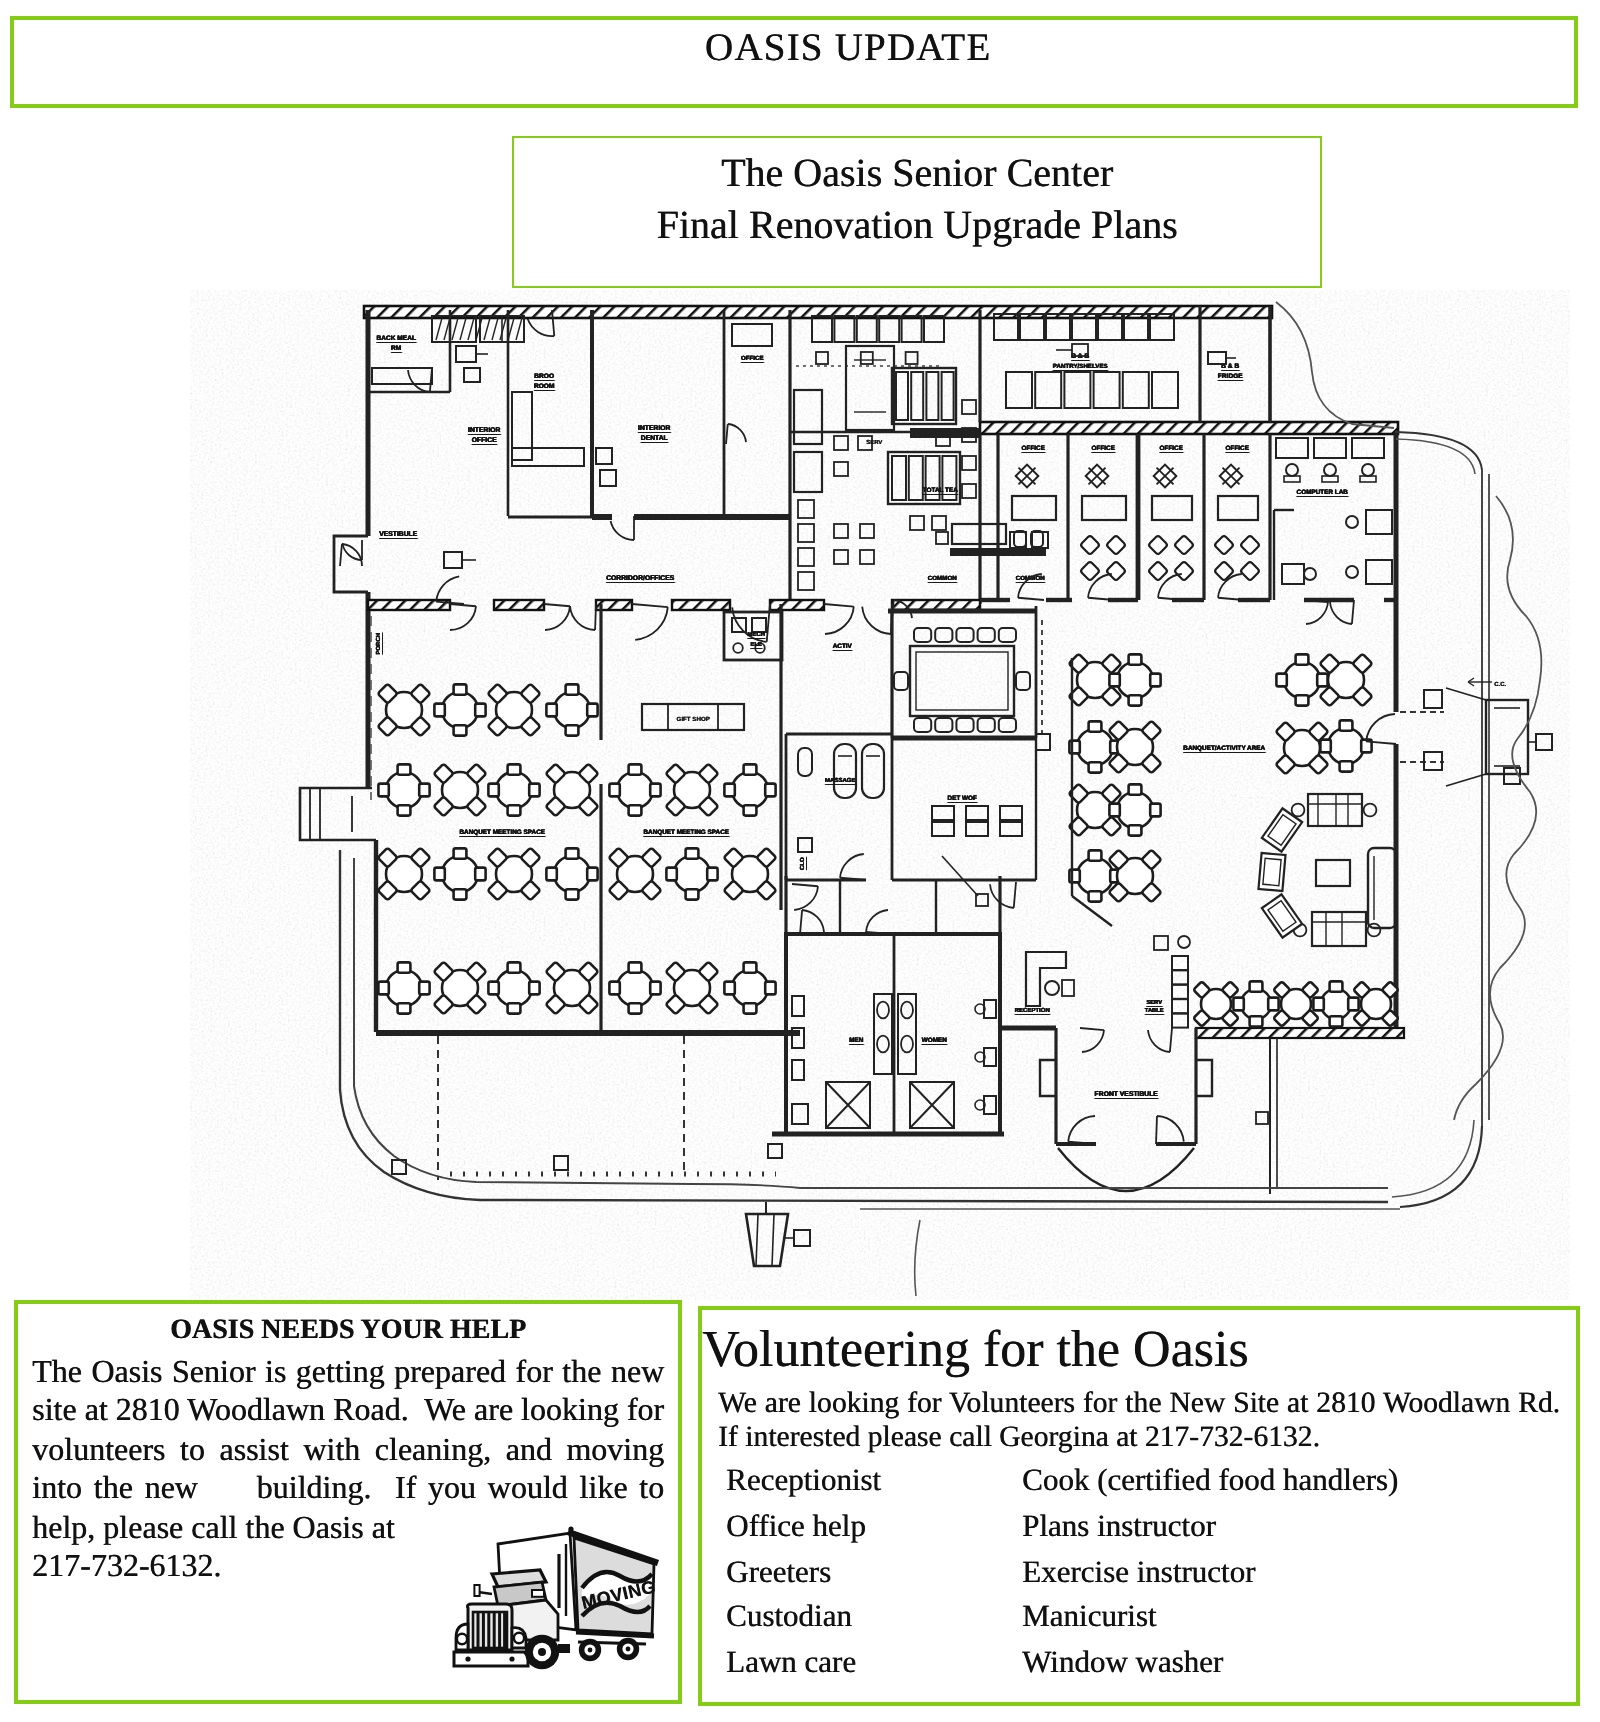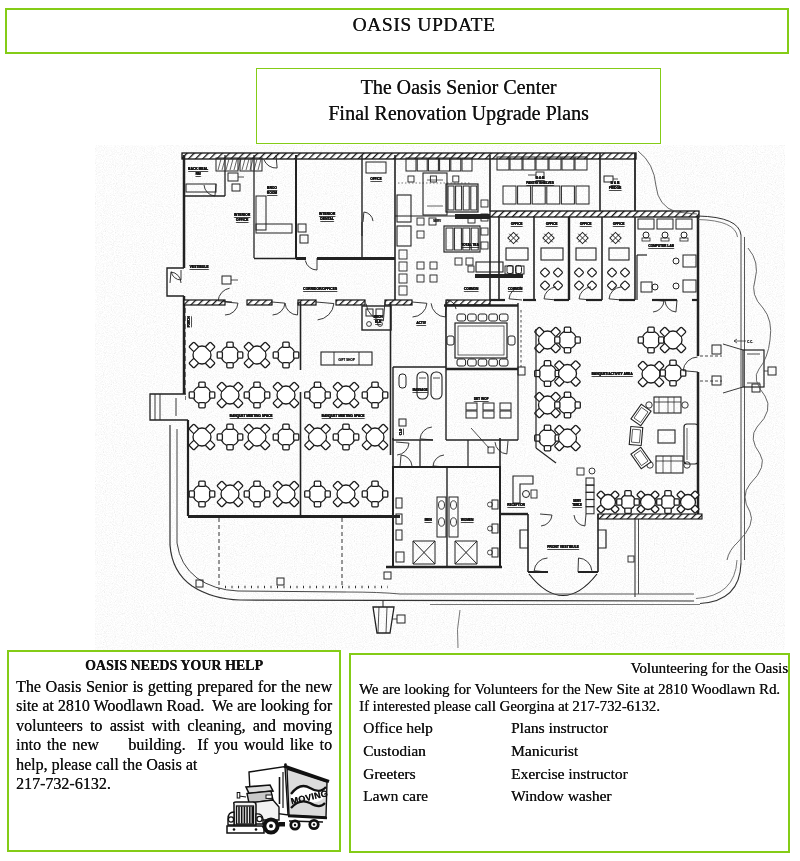--- a/index.html
+++ b/index.html
@@ -9,21 +9,21 @@
   .box{position:absolute;border:2px solid #84cc16;box-sizing:border-box;background:#fff;}
   #topbox{left:5px;top:8px;width:784px;height:46px;}
   #topbox div{text-align:center;font-size:19.5px;letter-spacing:0.6px;margin-top:4px;text-indent:54px;}
   #titlebox{left:256px;top:68px;width:405px;height:76px;border-width:1.5px;background:transparent;}
   #titlebox div{text-align:center;font-size:20px;line-height:26.5px;margin-top:4.5px;}
   #leftbox{left:7px;top:650px;width:334px;height:202px;border-width:2.5px;}
   #leftbox h1{font-size:14px;text-align:center;margin:6px 0 3px 0;font-weight:bold;}
   .jp{font-size:16px;line-height:19.4px;margin:0 7px;}
   .j{text-align:justify;text-align-last:justify;}
   #rightbox{left:349px;top:653px;width:441px;height:200px;}
-  #rightbox h1{font-size:15px;text-align:right;margin:5px 0 4px 0;font-weight:normal;}
+  #rightbox h1{font-size:26px;text-align:left;margin:5px 0 4px 0;font-weight:normal;}
   .jp2{font-size:14.8px;line-height:17.2px;margin:0 8px;}
   table.vol{font-size:15.5px;border-collapse:collapse;margin:5px 0 0 12px;}
   table.vol td{padding:0 0 6.8px 0;line-height:15.8px;}
   table.vol td:first-child{width:148px;}
 </style>
 </head>
 <body>
   <div class="box" id="topbox">
     <div>OASIS UPDATE</div>
   </div>
@@ -879,31 +879,35 @@
   </div>
 
   <div class="box" id="rightbox">
     <h1>Volunteering for the Oasis</h1>
     <div class="jp2">
       <div class="j">We are looking for Volunteers for the New Site at 2810 Woodlawn Rd.</div>
       <div>If interested please call Georgina at 217-732-6132.</div>
     </div>
     <table class="vol">
       <tbody>
+        <tr>
+          <td>Receptionist</td>
+          <td>Cook (certified food handlers)</td>
+        </tr>
       <tr>
           <td>Office help</td>
           <td>Plans instructor</td>
         </tr>
       <tr>
+          <td>Greeters</td>
+          <td>Exercise instructor</td>
+        </tr>
+      <tr>
           <td>Custodian</td>
           <td>Manicurist</td>
-        </tr>
-      <tr>
-          <td>Greeters</td>
-          <td>Exercise instructor</td>
         </tr>
       <tr>
           <td>Lawn care</td>
           <td>Window washer</td>
         </tr>
     </tbody>
     </table>
   </div>
 
 </body></html>

